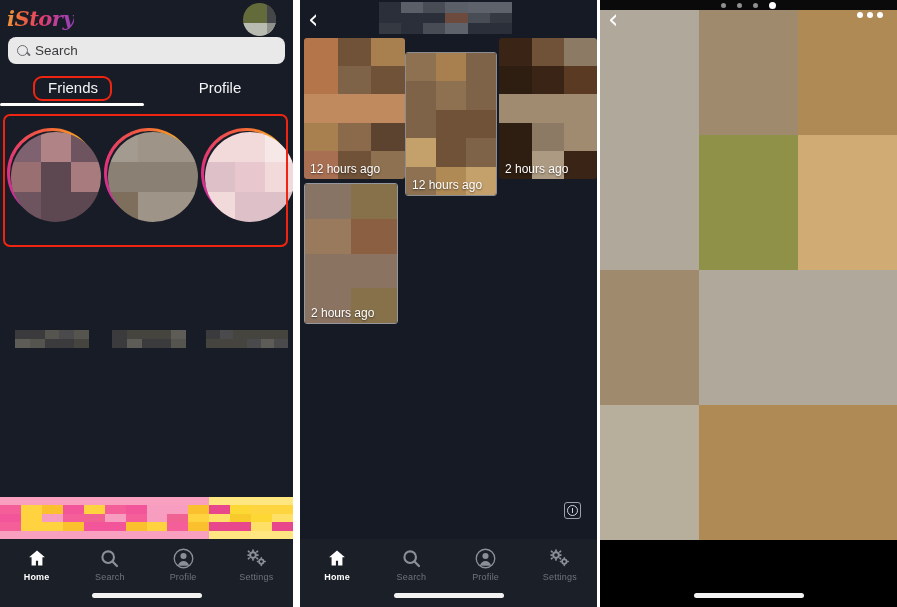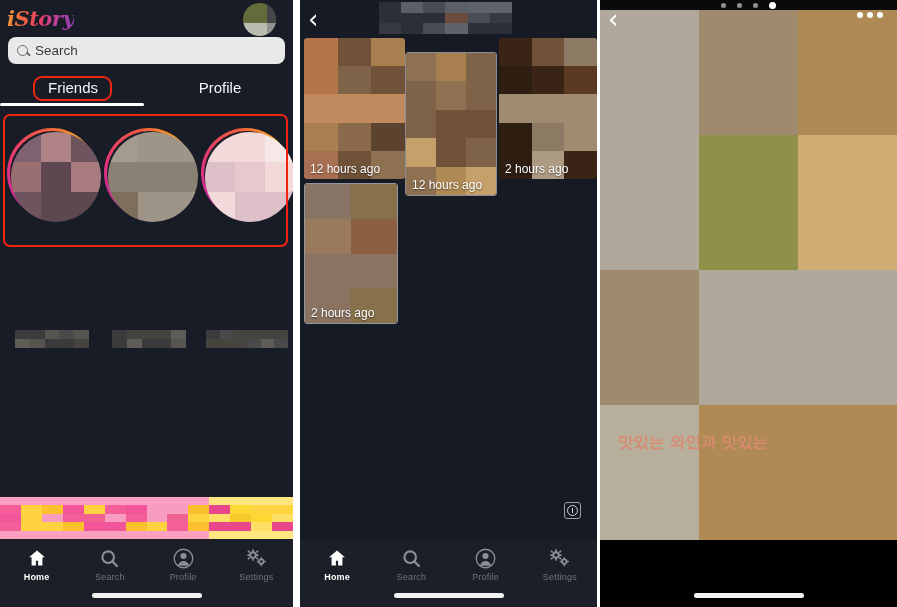--- a/index.html
+++ b/index.html
@@ -598,21 +598,20 @@
           <div style="background: rgb(142, 145, 71);"></div>
           <div style="background: rgb(209, 171, 116);"></div>
           <div style="background: rgb(160, 138, 110);"></div>
           <div style="background: rgb(176, 168, 155);"></div>
           <div style="background: rgb(176, 168, 155);"></div>
           <div style="background: rgb(184, 174, 156);"></div>
           <div style="background: rgb(176, 138, 85);"></div>
           <div style="background: rgb(176, 138, 85);"></div>
         </div>
       <div class="kotext">
-        <div>맛있는 와인과 맛있는</div>
       </div>
     </div>
 
     <div class="dots" id="dots">
         <span class="dot"></span>
         <span class="dot"></span>
         <span class="dot"></span>
         <span class="dot on"></span>
       </div>
     <div class="backchev">‹</div>

